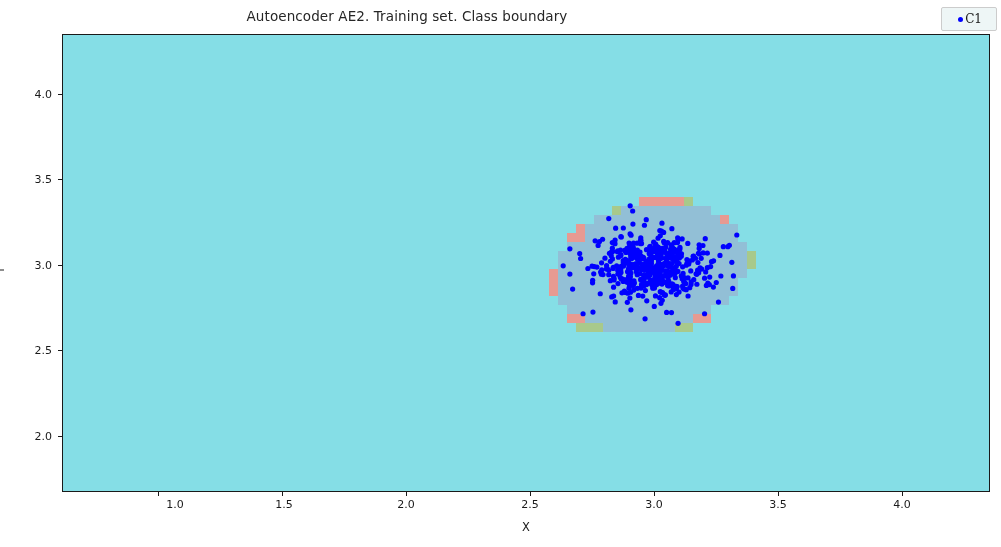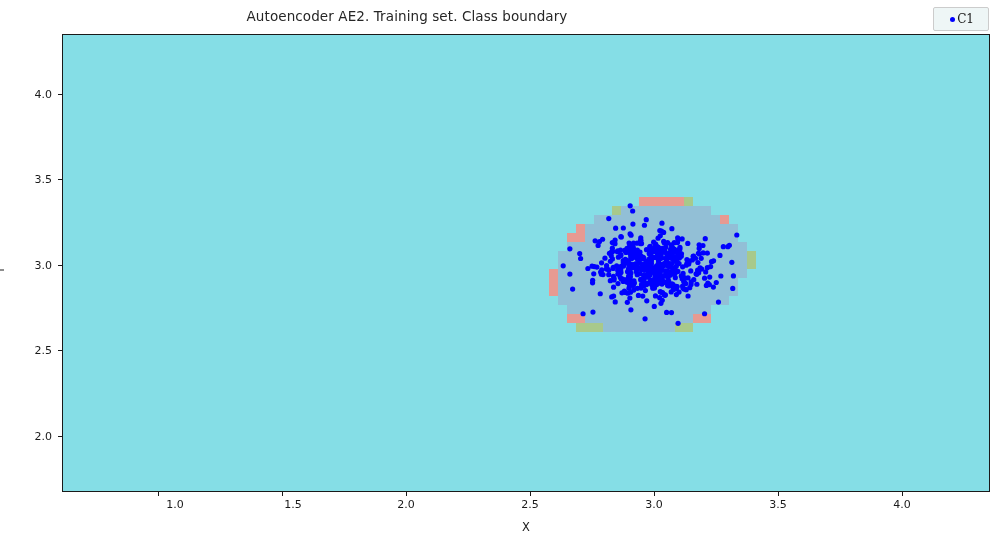--- a/index.html
+++ b/index.html
@@ -102,21 +102,21 @@
     top: 263px;
     font-size: 11.5px;
     color: #1a1a1a;
     transform: rotate(-90deg) translateX(-50%);
     transform-origin: left center;
     white-space: nowrap;
   }
   
   #legend {
     position: absolute;
-    right: 12px;
+    right: 4px;
     top: 7px;
     background: #eef6f6;
     border: 1px solid #cccccc;
     border-radius: 2px;
     padding: 4px 8px 4px 6px;
     display: flex;
     align-items: center;
     gap: 2px;
     font-size: 11.5px;
     color: #1a1a1a;
@@ -662,21 +662,21 @@
           <circle cx="520.05" cy="278.74" r="2.6" fill="#0000ff"></circle>
           <circle cx="641.56" cy="278.74" r="2.6" fill="#0000ff"></circle>
         </g>
       </svg>
   </div>
 
   <div id="axes-decor">
       <div class="tick-x" style="left: 157.974px;"></div>
       <div class="ticklabel-x" style="left: 175px;">1.0</div>
       <div class="tick-x" style="left: 281.972px;"></div>
-      <div class="ticklabel-x" style="left: 293px;">1.5</div>
+      <div class="ticklabel-x" style="left: 284px;">1.5</div>
       <div class="tick-x" style="left: 405.97px;"></div>
       <div class="ticklabel-x" style="left: 405.97px;">2.0</div>
       <div class="tick-x" style="left: 529.968px;"></div>
       <div class="ticklabel-x" style="left: 529.968px;">2.5</div>
       <div class="tick-x" style="left: 653.966px;"></div>
       <div class="ticklabel-x" style="left: 653.966px;">3.0</div>
       <div class="tick-x" style="left: 777.964px;"></div>
       <div class="ticklabel-x" style="left: 777.964px;">3.5</div>
       <div class="tick-x" style="left: 901.962px;"></div>
       <div class="ticklabel-x" style="left: 901.962px;">4.0</div>

